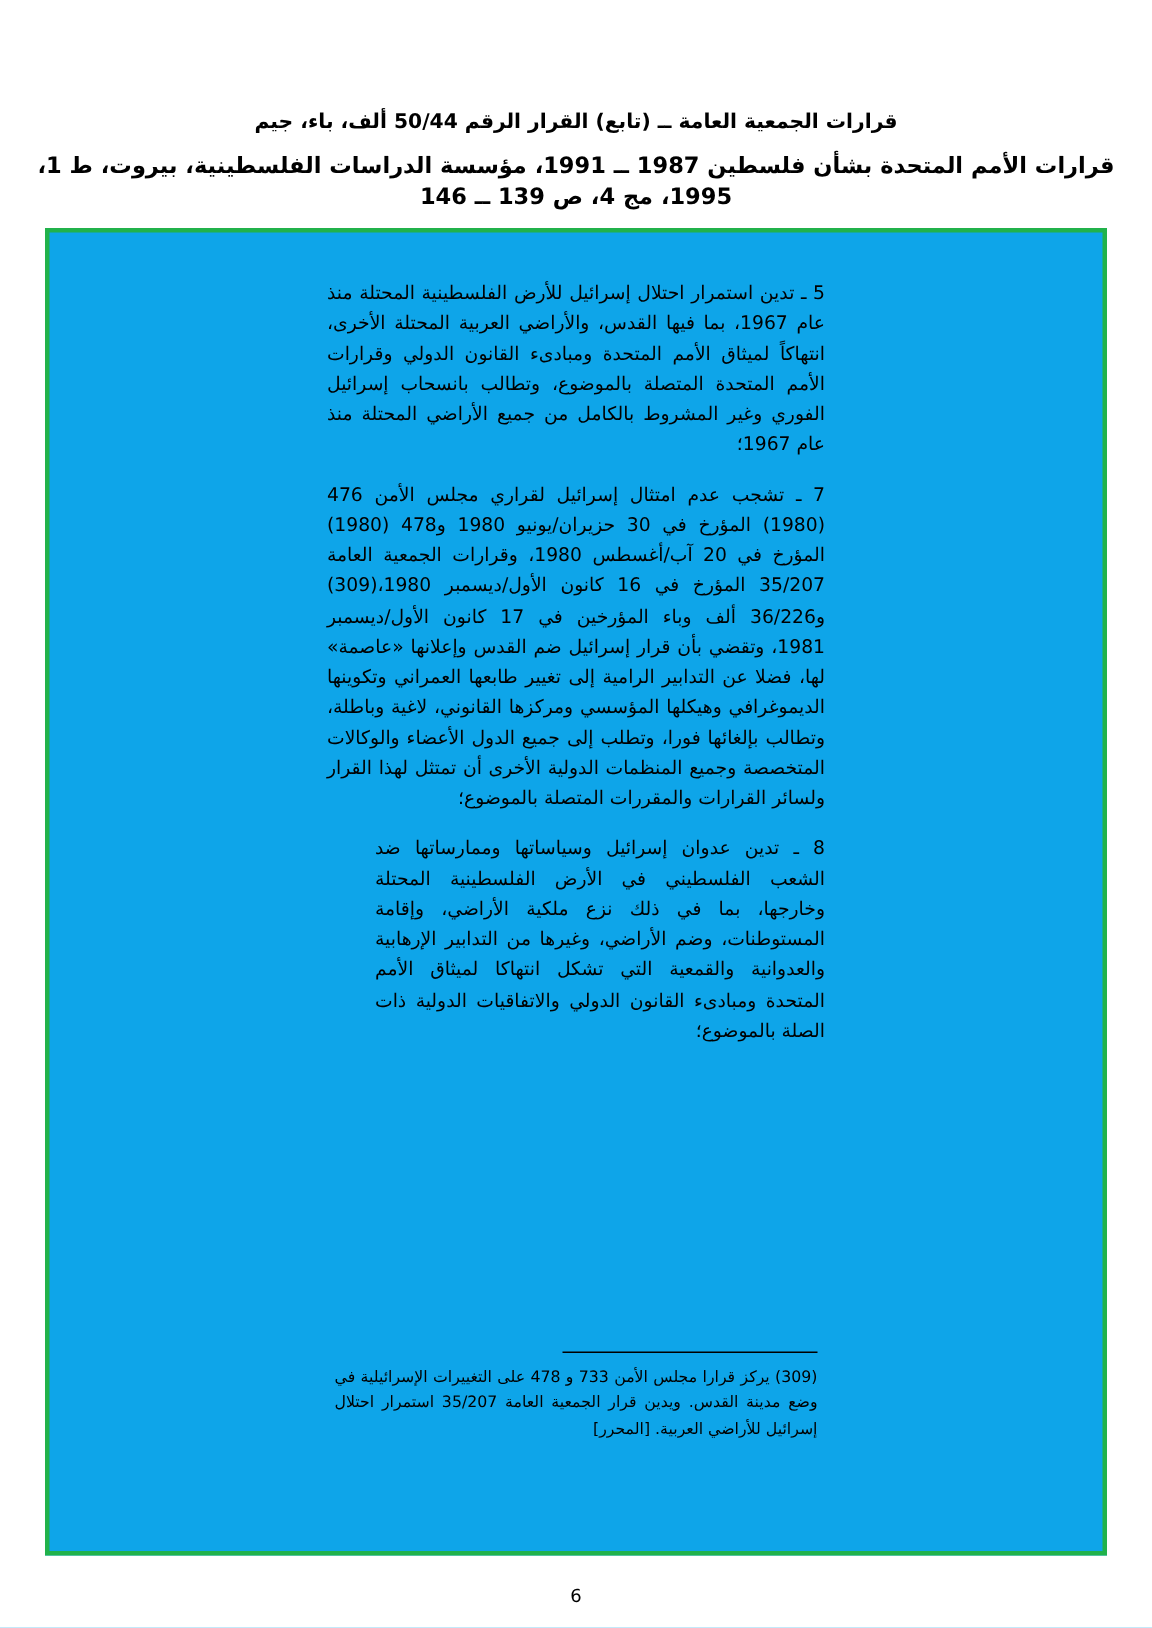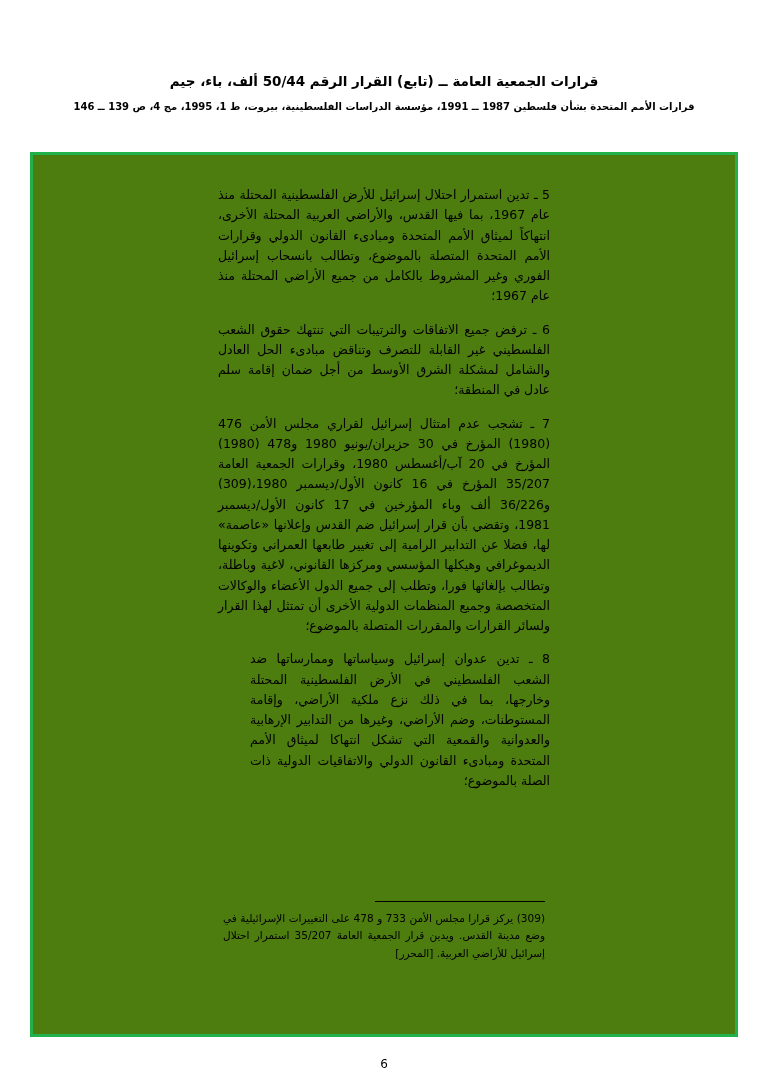--- a/index.html
+++ b/index.html
@@ -26,34 +26,34 @@
     padding-top: 72px;
   }
   .header-title {
     font-size: 13.5px;
     font-weight: bold;
     letter-spacing: 0px;
     line-height: 1.4;
     direction: rtl;
   }
   .header-sub {
-    font-size: 10px;
+    font-size: 15px;
     font-weight: bold;
     margin-top: 9px;
     direction: rtl;
     line-height: 1.4;
   }
   .frame {
     position: absolute;
     top: 152px;
     left: 30px;
     right: 30px;
     bottom: 48px;
     border: 3px solid #21b24b;
-    background: #4d7c0f;
+    background: #0ea5e9;
     box-sizing: border-box;
   }
   .content {
     position: absolute;
     top: 30px;
     right: 185px;
     left: 185px;
     direction: rtl;
   }
   p.para {
@@ -103,21 +103,20 @@
 
   <div class="header">
     <div class="header-title">قرارات الجمعية العامة ــ (تابع) القرار الرقم 50/44 ألف، باء، جيم</div>
     <div class="header-sub">قرارات الأمم المتحدة بشأن فلسطين 1987 ــ 1991، مؤسسة الدراسات الفلسطينية، بيروت، ط 1، 1995، مج 4، ص 139 ــ 146</div>
   </div>
 
   <div class="frame">
 
     <div class="content">
       <p class="para">5 ـ تدين استمرار احتلال إسرائيل للأرض الفلسطينية المحتلة منذ عام 1967، بما فيها القدس، والأراضي العربية المحتلة الأخرى، انتهاكاً لميثاق الأمم المتحدة ومبادىء القانون الدولي وقرارات الأمم المتحدة المتصلة بالموضوع، وتطالب بانسحاب إسرائيل الفوري وغير المشروط بالكامل من جميع الأراضي المحتلة منذ عام 1967؛</p>
-      <p class="para">6 ـ ترفض جميع الاتفاقات والترتيبات التي تنتهك حقوق الشعب الفلسطيني غير القابلة للتصرف وتناقض مبادىء الحل العادل والشامل لمشكلة الشرق الأوسط من أجل ضمان إقامة سلم عادل في المنطقة؛</p>
       <p class="para">7 ـ تشجب عدم امتثال إسرائيل لقراري مجلس الأمن 476 (1980) المؤرخ في 30 حزيران/يونيو 1980 و478 (1980) المؤرخ في 20 آب/أغسطس 1980، وقرارات الجمعية العامة 35/207 المؤرخ في 16 كانون الأول/ديسمبر 1980،(309) و36/226 ألف وباء المؤرخين في 17 كانون الأول/ديسمبر 1981، وتقضي بأن قرار إسرائيل ضم القدس وإعلانها «عاصمة» لها، فضلا عن التدابير الرامية إلى تغيير طابعها العمراني وتكوينها الديموغرافي وهيكلها المؤسسي ومركزها القانوني، لاغية وباطلة، وتطالب بإلغائها فورا، وتطلب إلى جميع الدول الأعضاء والوكالات المتخصصة وجميع المنظمات الدولية الأخرى أن تمتثل لهذا القرار ولسائر القرارات والمقررات المتصلة بالموضوع؛</p>
       <p class="para">8 ـ تدين عدوان إسرائيل وسياساتها وممارساتها ضد الشعب الفلسطيني في الأرض الفلسطينية المحتلة وخارجها، بما في ذلك نزع ملكية الأراضي، وإقامة المستوطنات، وضم الأراضي، وغيرها من التدابير الإرهابية والعدوانية والقمعية التي تشكل انتهاكا لميثاق الأمم المتحدة ومبادىء القانون الدولي والاتفاقيات الدولية ذات الصلة بالموضوع؛</p>
     </div>
 
     <div class="footnote-wrap">
       <div class="footnote-rule"></div>
       <div class="footnote-text">(309) يركز قرارا مجلس الأمن 733 و 478 على التغييرات الإسرائيلية في وضع مدينة القدس. ويدين قرار الجمعية العامة 35/207 استمرار احتلال إسرائيل للأراضي العربية. [المحرر]</div>
     </div>
 
   </div>

